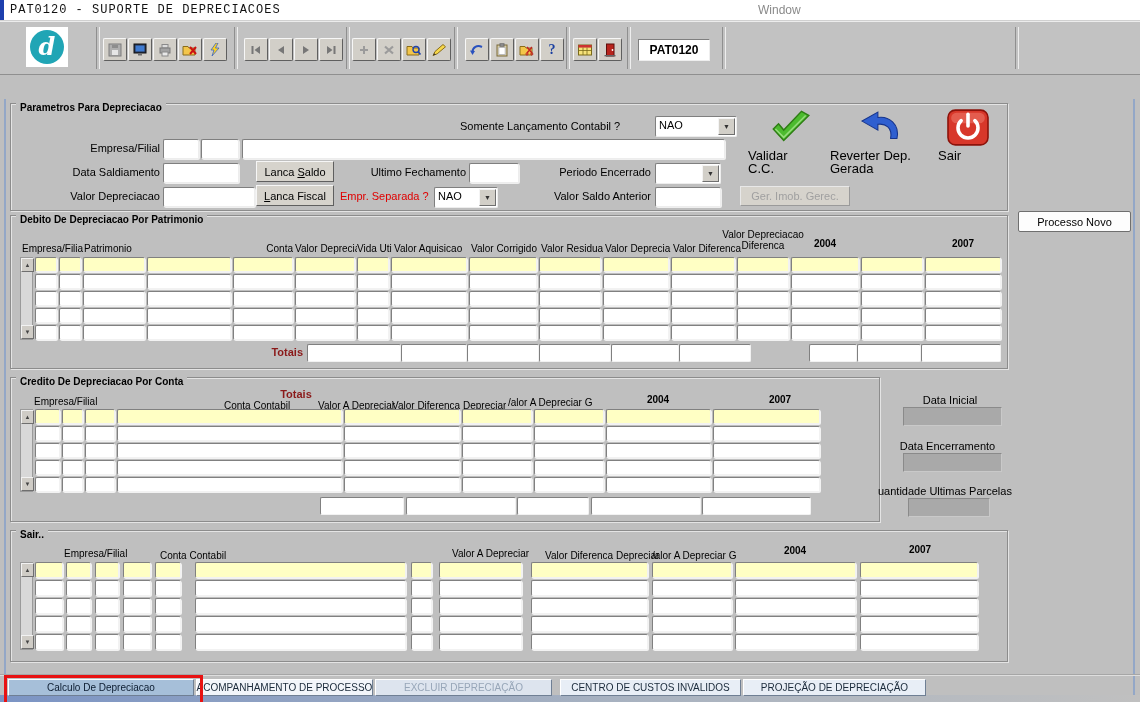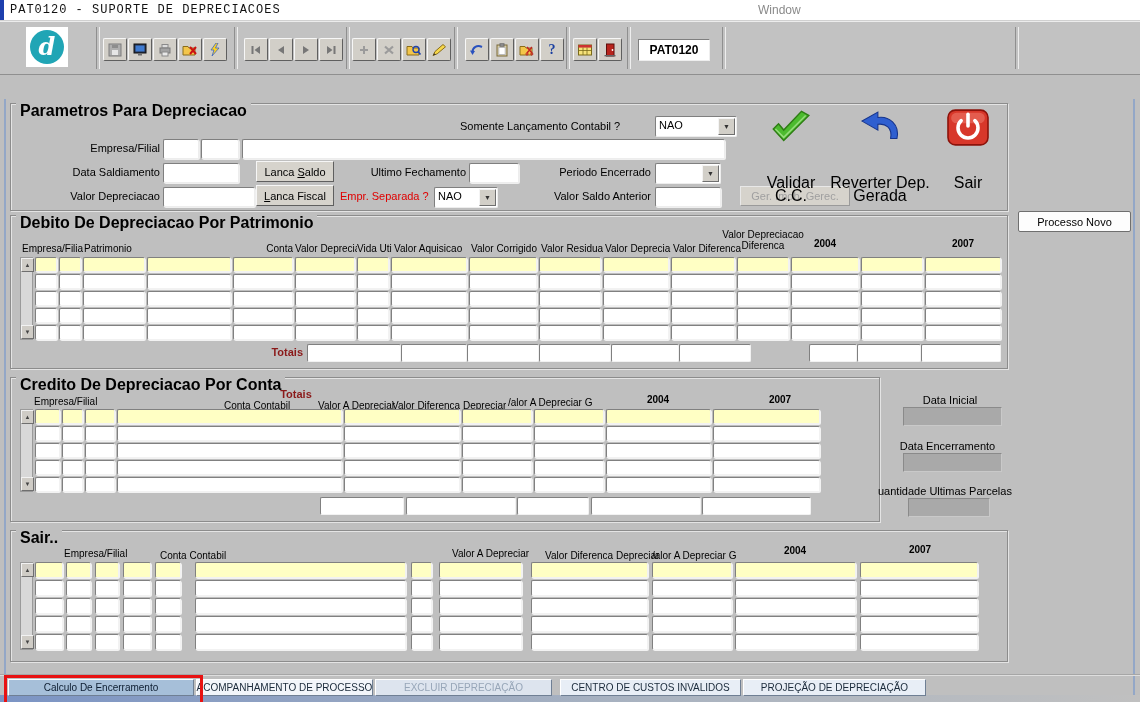--- a/index.html
+++ b/index.html
@@ -24,21 +24,21 @@
          display:flex;align-items:center;justify-content:center;line-height:0;}
   
   .mdi{position:absolute;left:6px;top:84px;width:1128px;height:15px;
        background:linear-gradient(90deg,#7b94c4 0%,#8ba0c4 22%,#a8b2c0 48%,#bcbec2 72%,#c0c0c0 100%);}
   .mdi .t{position:absolute;left:24px;top:1px;font-size:11px;color:#dbe4f2;}
   .mdiicon{position:absolute;left:8px;top:1px;width:12px;height:12px;background:#2f5fd0;border:1px solid #e8e8e8;}
   .mdiicon i{position:absolute;left:2px;top:2px;width:5px;height:4px;background:#fff;}
   .strip{position:absolute;background:linear-gradient(90deg,#7b94c4,#a8b2c0 55%,#c0c0c0);}
   
   .gbox{position:absolute;border:1px solid #8c8c8c;box-shadow:inset 1px 1px 0 #e4e4e4,1px 1px 0 #e4e4e4;}
-  .gtitle{position:absolute;top:-2px;left:5px;background:#bfbfbf;padding:0 4px;font-weight:bold;font-size:16px;white-space:nowrap;text-align:right;}
+  .gtitle{position:absolute;top:-2px;left:5px;background:#bfbfbf;padding:0 4px;font-weight:bold;font-size:10px;white-space:nowrap;text-align:right;}
   
   .lb{position:absolute;font-size:11px;white-space:nowrap;}
   .hd{position:absolute;font-size:10px;white-space:nowrap;overflow:hidden;}
   .inp{position:absolute;height:18px;background:#fff;border:1px solid;border-color:#7f7f7f #ededed #ededed #7f7f7f;
        border-radius:2px;box-shadow:1px 1px 0 rgba(255,255,255,.75);}
   .gray{position:absolute;height:17px;background:#a9a9a9;border:1px solid;border-color:#8a8a8a #c9c9c9 #c9c9c9 #8a8a8a;}
   .btn3d{position:absolute;background:#d6d3cc;border:1px solid;border-color:#f6f6f6 #5f5f5f #5f5f5f #f6f6f6;
          font-size:11px;font-family:"Liberation Sans",sans-serif;text-align:center;padding:0;}
   .combo{position:absolute;height:19px;background:#fff;border:1px solid;border-color:#7f7f7f #ededed #ededed #7f7f7f;border-radius:2px;}
   .combo .v{position:absolute;left:3px;top:2px;font-size:11px;}
@@ -52,21 +52,21 @@
       border-color:#f2f2f2 #6f6f6f #6f6f6f #f2f2f2;font-size:6px;color:#444;display:flex;align-items:center;justify-content:center;}
   .rows{position:absolute;left:15px;top:0;}
   .grow{display:flex;margin-bottom:2px;}
   .cell{box-sizing:border-box;background:#fff;border:1px solid;border-color:#808080 #f2f2f2 #f2f2f2 #808080;
         border-radius:2px;box-shadow:1px 1px 0 rgba(255,255,255,.8);}
   .cell.sel{background:#ffffc4;}
   .tbox{position:absolute;height:16px;background:#fff;border:1px solid;border-color:#808080 #f2f2f2 #f2f2f2 #808080;border-radius:2px;}
   .totlbl{position:absolute;font-size:11px;font-weight:bold;color:#8b1a1a;}
   
   .actbtn{position:absolute;background:transparent;border:none;padding:0;cursor:pointer;}
-  .actlbl{position:absolute;font-size:16px;text-align:center;line-height:13px;margin-top:27px;}
+  .actlbl{position:absolute;font-size:13px;text-align:left;line-height:13px;}
   
   .tab{position:absolute;top:679px;height:17px;border:1px solid;border-color:#ffffff #6f7f94 #6f7f94 #ffffff;
        font-size:10px;display:flex;align-items:center;justify-content:center;box-sizing:border-box;white-space:nowrap;}
   .annot{position:absolute;border:3px solid #e81212;background:transparent;}
   .ridge{position:absolute;left:0;top:674px;width:1140px;height:0;border-top:1px solid #a6a6a6;border-bottom:1px solid #dedede;}
   .icn{display:block;}
 </style>
 </head>
 <body>
 
@@ -589,21 +589,21 @@
           <div class="cell" style="width: 117px; margin-left: 9px; height: 16px;"></div>
           <div class="cell" style="width: 80px; margin-left: 4px; height: 16px;"></div>
           <div class="cell" style="width: 121px; margin-left: 3px; height: 16px;"></div>
           <div class="cell" style="width: 118px; margin-left: 4px; height: 16px;"></div>
         </div>
       </div>
   </div>
 
   <div class="ridge"></div>
   <div class="tab" style="left:8px;width:186px;background:#a6bfd9;color:#0c1c30">
-      <span>Calculo De Encerramento</span>
+      <span>Calculo De Depreciacao</span>
     </div>
   <div class="tab" style="left:196px;width:177px;background:#f2f5fa;color:#1a2a3a">
       <span>ACOMPANHAMENTO DE PROCESSO</span>
     </div>
   <div class="tab" style="left:375px;width:177px;background:#dde4ee;color:#97a6b8">
       <span>EXCLUIR DEPRECIAÇÃO</span>
     </div>
   <div class="tab" style="left:560px;width:181px;background:#e8eef6;color:#1a2a3a">
       <span>CENTRO DE CUSTOS INVALIDOS</span>
     </div>

